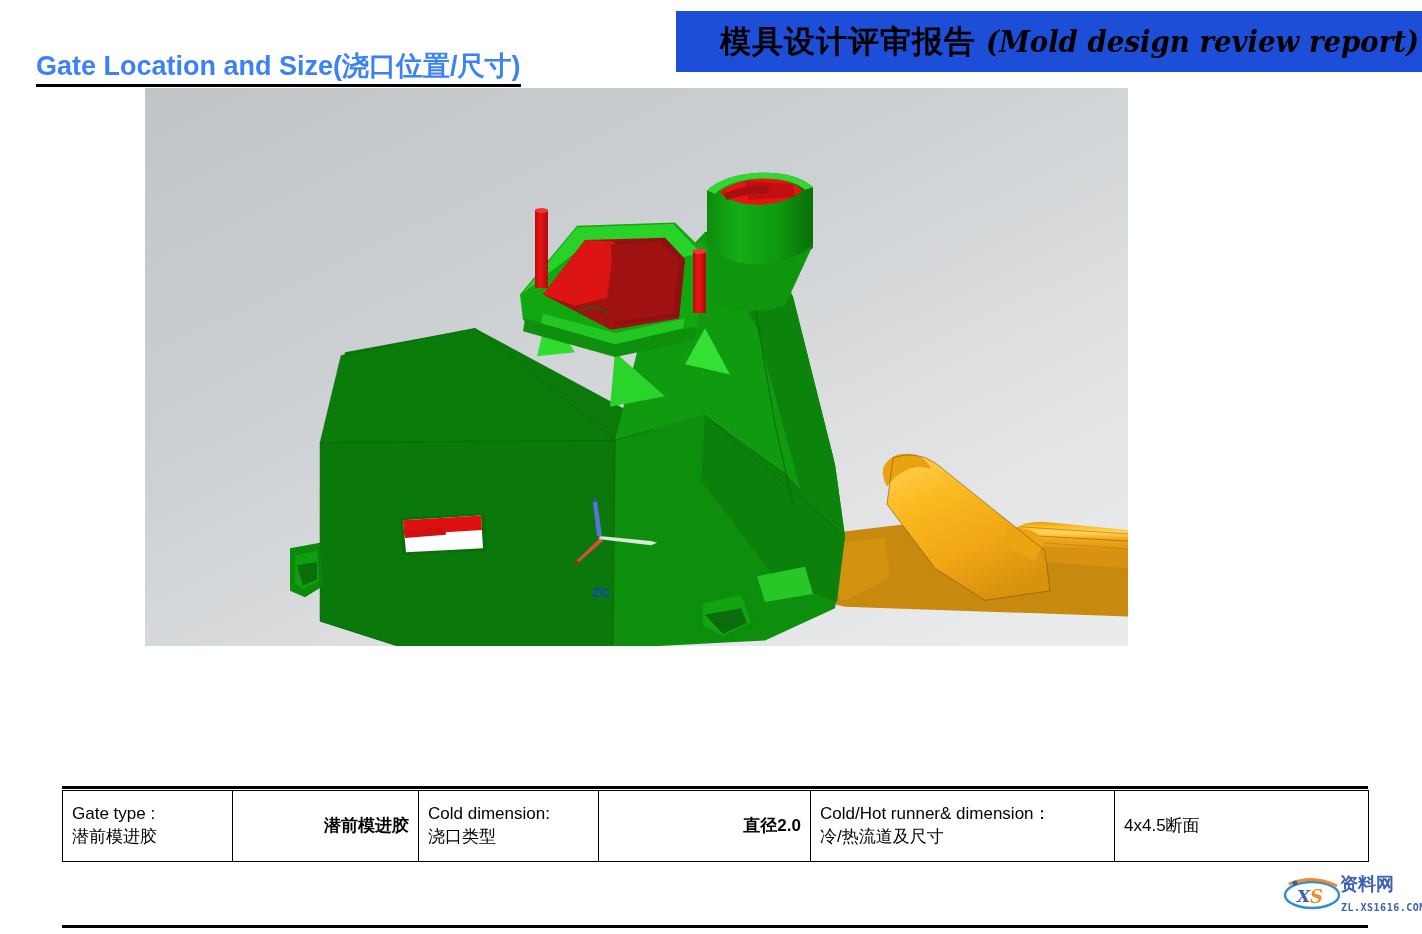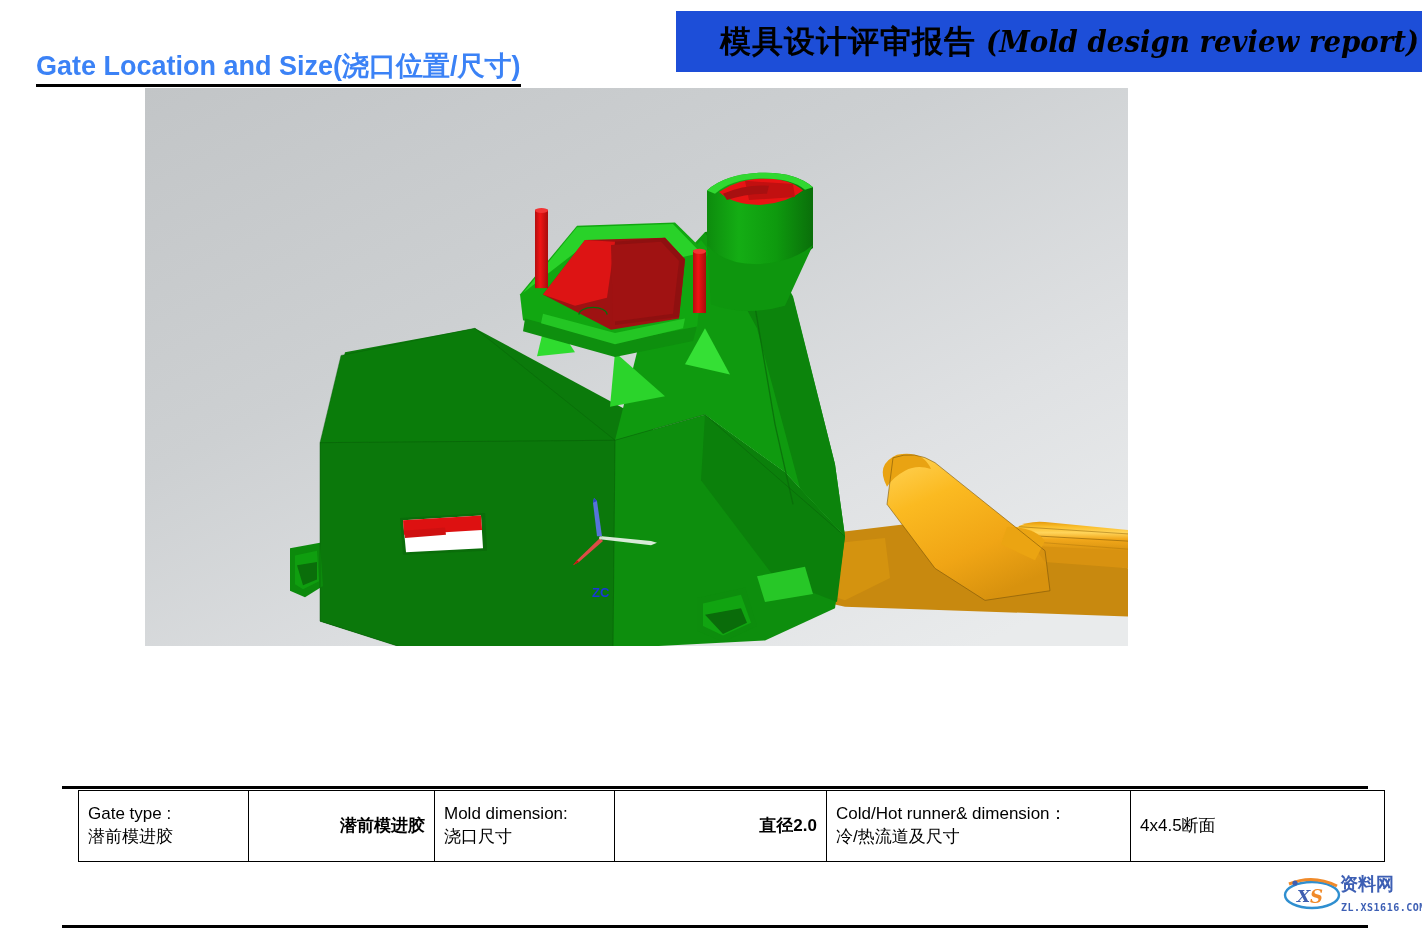--- a/index.html
+++ b/index.html
@@ -81,21 +81,21 @@
     font-weight: 700;
     pointer-events: none;
   }
   #axis-zc { left: 447px; top: 497px; color: #1a36d8; }
   #axis-yc { left: 480px; top: 565px; color: #2f6b2f; }
   #axis-xc { left: 424px; top: 571px; color: #d61616; }
 
   
   #spec-table {
     position: absolute;
-    left: 78px;
+    left: 62px;
     top: 790px;
     width: 1306px;
     border-collapse: collapse;
     table-layout: fixed;
   }
   #spec-table td {
     border: 1px solid #000000;
     font-size: 17px;
     color: #000000;
     vertical-align: middle;
@@ -338,22 +338,22 @@
     <col style="width:254px">
   </colgroup>
   <tbody>
     <tr class="row-1">
       <td>
         <div>Gate type :</div>
         <div>潜前模进胶</div>
       </td>
       <td class="cell-center">潜前模进胶</td>
       <td>
-        <div>Mold dimension:</div>
-        <div>浇口尺寸</div>
+        <div>Cold dimension:</div>
+        <div>浇口类型</div>
       </td>
       <td class="cell-center">直径2.0</td>
       <td>
         <div>Cold/Hot runner&amp; dimension：</div>
         <div>冷/热流道及尺寸</div>
       </td>
       <td>4x4.5断面</td>
     </tr>
   </tbody>
 </table>

